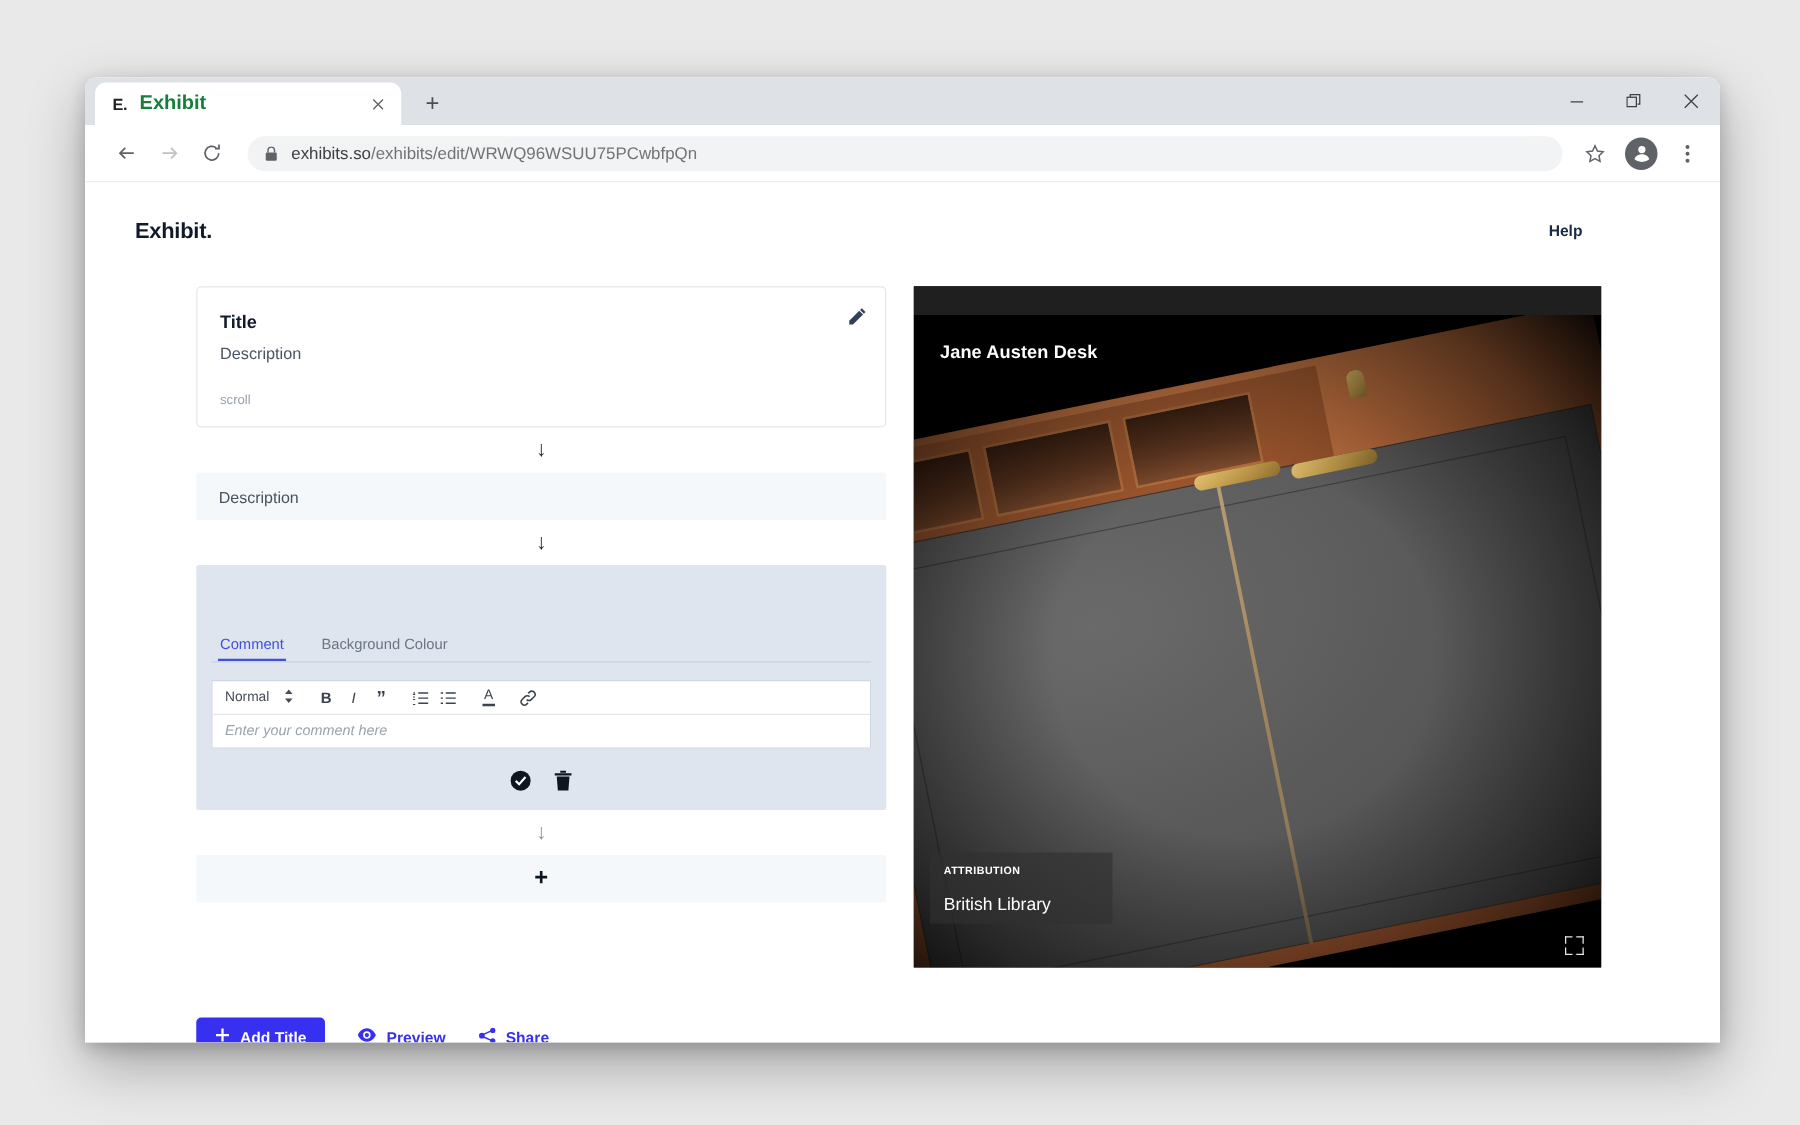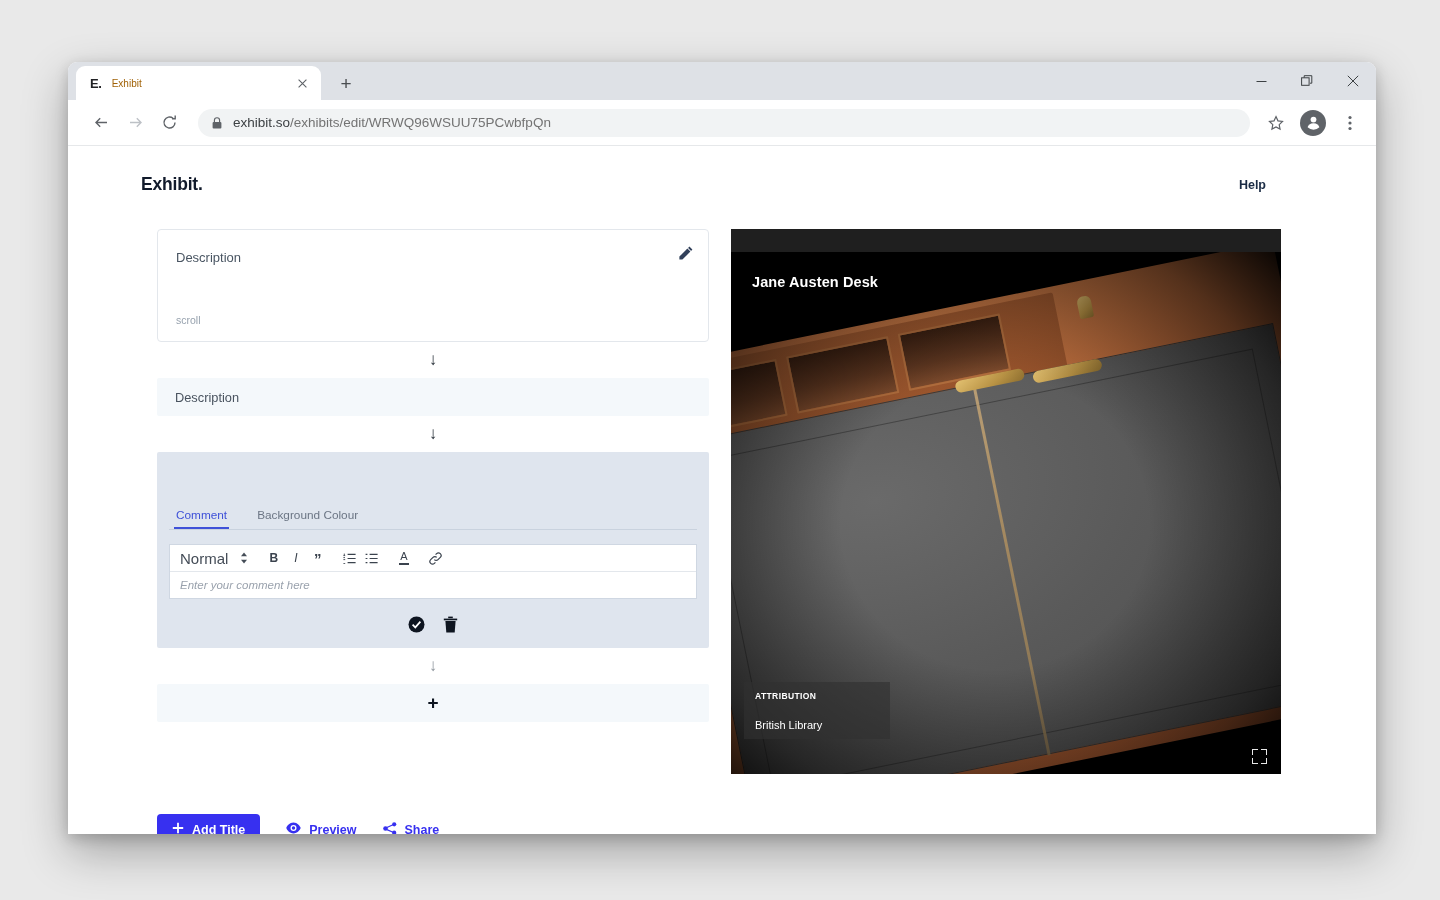--- a/index.html
+++ b/index.html
@@ -47,22 +47,22 @@
     display: flex; align-items: center;
     padding: 0 10px 0 14px;
     gap: 10px;
   }
   .tab-favicon {
     font-size: 13px; font-weight: bold; color: #202124;
     letter-spacing: -0.3px;
   }
   .tab-title {
     flex: 1;
-    font-size: 10px; color: #a16207;
-    white-space: nowrap; overflow: hidden; text-overflow: ellipsis;
+    font-size: 16px; color: #15803d;
+    white-space: nowrap; overflow: hidden; text-overflow: ellipsis; font-weight: bold;
   }
   .tab-close {
     width: 18px; height: 18px;
     display: flex; align-items: center; justify-content: center;
     color: #5f6368; font-size: 13px; line-height: 1;
   }
   .newtab {
     width: 30px; height: 30px; margin-left: 10px; margin-bottom: 2px;
     display: flex; align-items: center; justify-content: center;
     color: #4a4d51; font-size: 19px; line-height: 1; font-weight: 300;
@@ -122,21 +122,21 @@
 
   
   .page {
     height: 688px;
     background: #fff;
     position: relative;
     overflow: hidden;
   }
   .app-header {
     display: flex; align-items: center; justify-content: space-between;
-    padding: 28px 110px 0 73px;
+    padding: 28px 110px 0 40px;
   }
   .brand {
     font-size: 17.5px; font-weight: bold; color: #111a2b;
     letter-spacing: -0.2px;
   }
   .help-link {
     font-size: 12.5px; font-weight: bold; color: #1a2b44;
   }
 
   .columns {
@@ -227,21 +227,21 @@
   }
   .editor-toolbar {
     display: flex; align-items: center;
     height: 27px;
     padding: 0 10px;
     gap: 1px;
     border-bottom: 1px solid #e3e7ec;
   }
   .ql-size {
     display: flex; align-items: center; gap: 12px;
-    font-size: 15px; color: #444c57;
+    font-size: 11px; color: #444c57;
     margin-right: 14px;
   }
   .ql-btn {
     width: 21px; height: 21px;
     display: flex; align-items: center; justify-content: center;
     color: #3b434e;
     font-size: 12px;
   }
   .ql-gap { width: 9px; }
   .editor-input {
@@ -383,21 +383,21 @@
     background: rgba(48,48,48,0.62);
     padding: 9px 11px;
     z-index: 6;
   }
   .attr-label {
     font-size: 8.5px; font-weight: bold; color: #ffffff;
     letter-spacing: 0.4px;
   }
   .attr-value {
     position: absolute; left: 11px; bottom: 8px;
-    font-size: 11px; color: #ffffff;
+    font-size: 14px; color: #ffffff;
   }
   .fullscreen-btn {
     position: absolute;
     right: 14px; bottom: 10px;
     width: 15px; height: 15px;
     z-index: 6;
   }
   .fs-c {
     position: absolute; width: 6px; height: 6px;
     border: 1.6px solid #e8e8e8;
@@ -460,21 +460,21 @@
       </svg>
     </div>
 
     <div class="omnibox">
       <span style="display:flex;">
         <svg width="10" height="12" viewBox="0 0 10 12" fill="#5f6368">
           <rect x="0.6" y="5" width="8.8" height="6.6" rx="1"></rect>
           <path d="M2.4 5 V3.3 a2.6 2.6 0 0 1 5.2 0 V5" fill="none" stroke="#5f6368" stroke-width="1.15"></path>
         </svg>
       </span>
-      <span class="url"><span>exhibit.so</span><span class="dim">/exhibits/edit/WRWQ96WSUU75PCwbfpQn</span></span>
+      <span class="url"><span>exhibits.so</span><span class="dim">/exhibits/edit/WRWQ96WSUU75PCwbfpQn</span></span>
     </div>
 
     <div class="tb-icon">
       <svg width="16" height="16" viewBox="0 0 16 16" fill="none" stroke="currentColor" stroke-width="1.2">
         <path d="M8 1.6 L9.95 5.85 L14.5 6.4 L11.2 9.6 L12.05 14.1 L8 11.95 L3.95 14.1 L4.8 9.6 L1.5 6.4 L6.05 5.85 Z"></path>
       </svg>
     </div>
     <div class="avatar-btn">
       <svg width="17" height="17" viewBox="0 0 17 17" fill="#ffffff">
         <circle cx="8.5" cy="5.6" r="2.9"></circle>
@@ -495,20 +495,21 @@
     <div class="app-header">
       <div class="brand">Exhibit.</div>
       <div class="help-link">Help</div>
     </div>
 
     <div class="columns">
 
       <div class="left-col">
 
         <div class="card">
+          <div class="card-title">Title</div>
           <div class="card-desc">Description</div>
           <div class="card-scroll">scroll</div>
           <div class="pencil-btn">
             <svg width="14" height="14" viewBox="0 0 14 14" fill="currentColor">
               <path d="M10.4 0.6 L13.4 3.6 L12.1 4.9 L9.1 1.9 Z"></path>
               <path d="M8.4 2.6 L11.4 5.6 L3.4 13.6 L0.4 13.6 L0.4 10.6 Z"></path>
             </svg>
           </div>
         </div>
 

